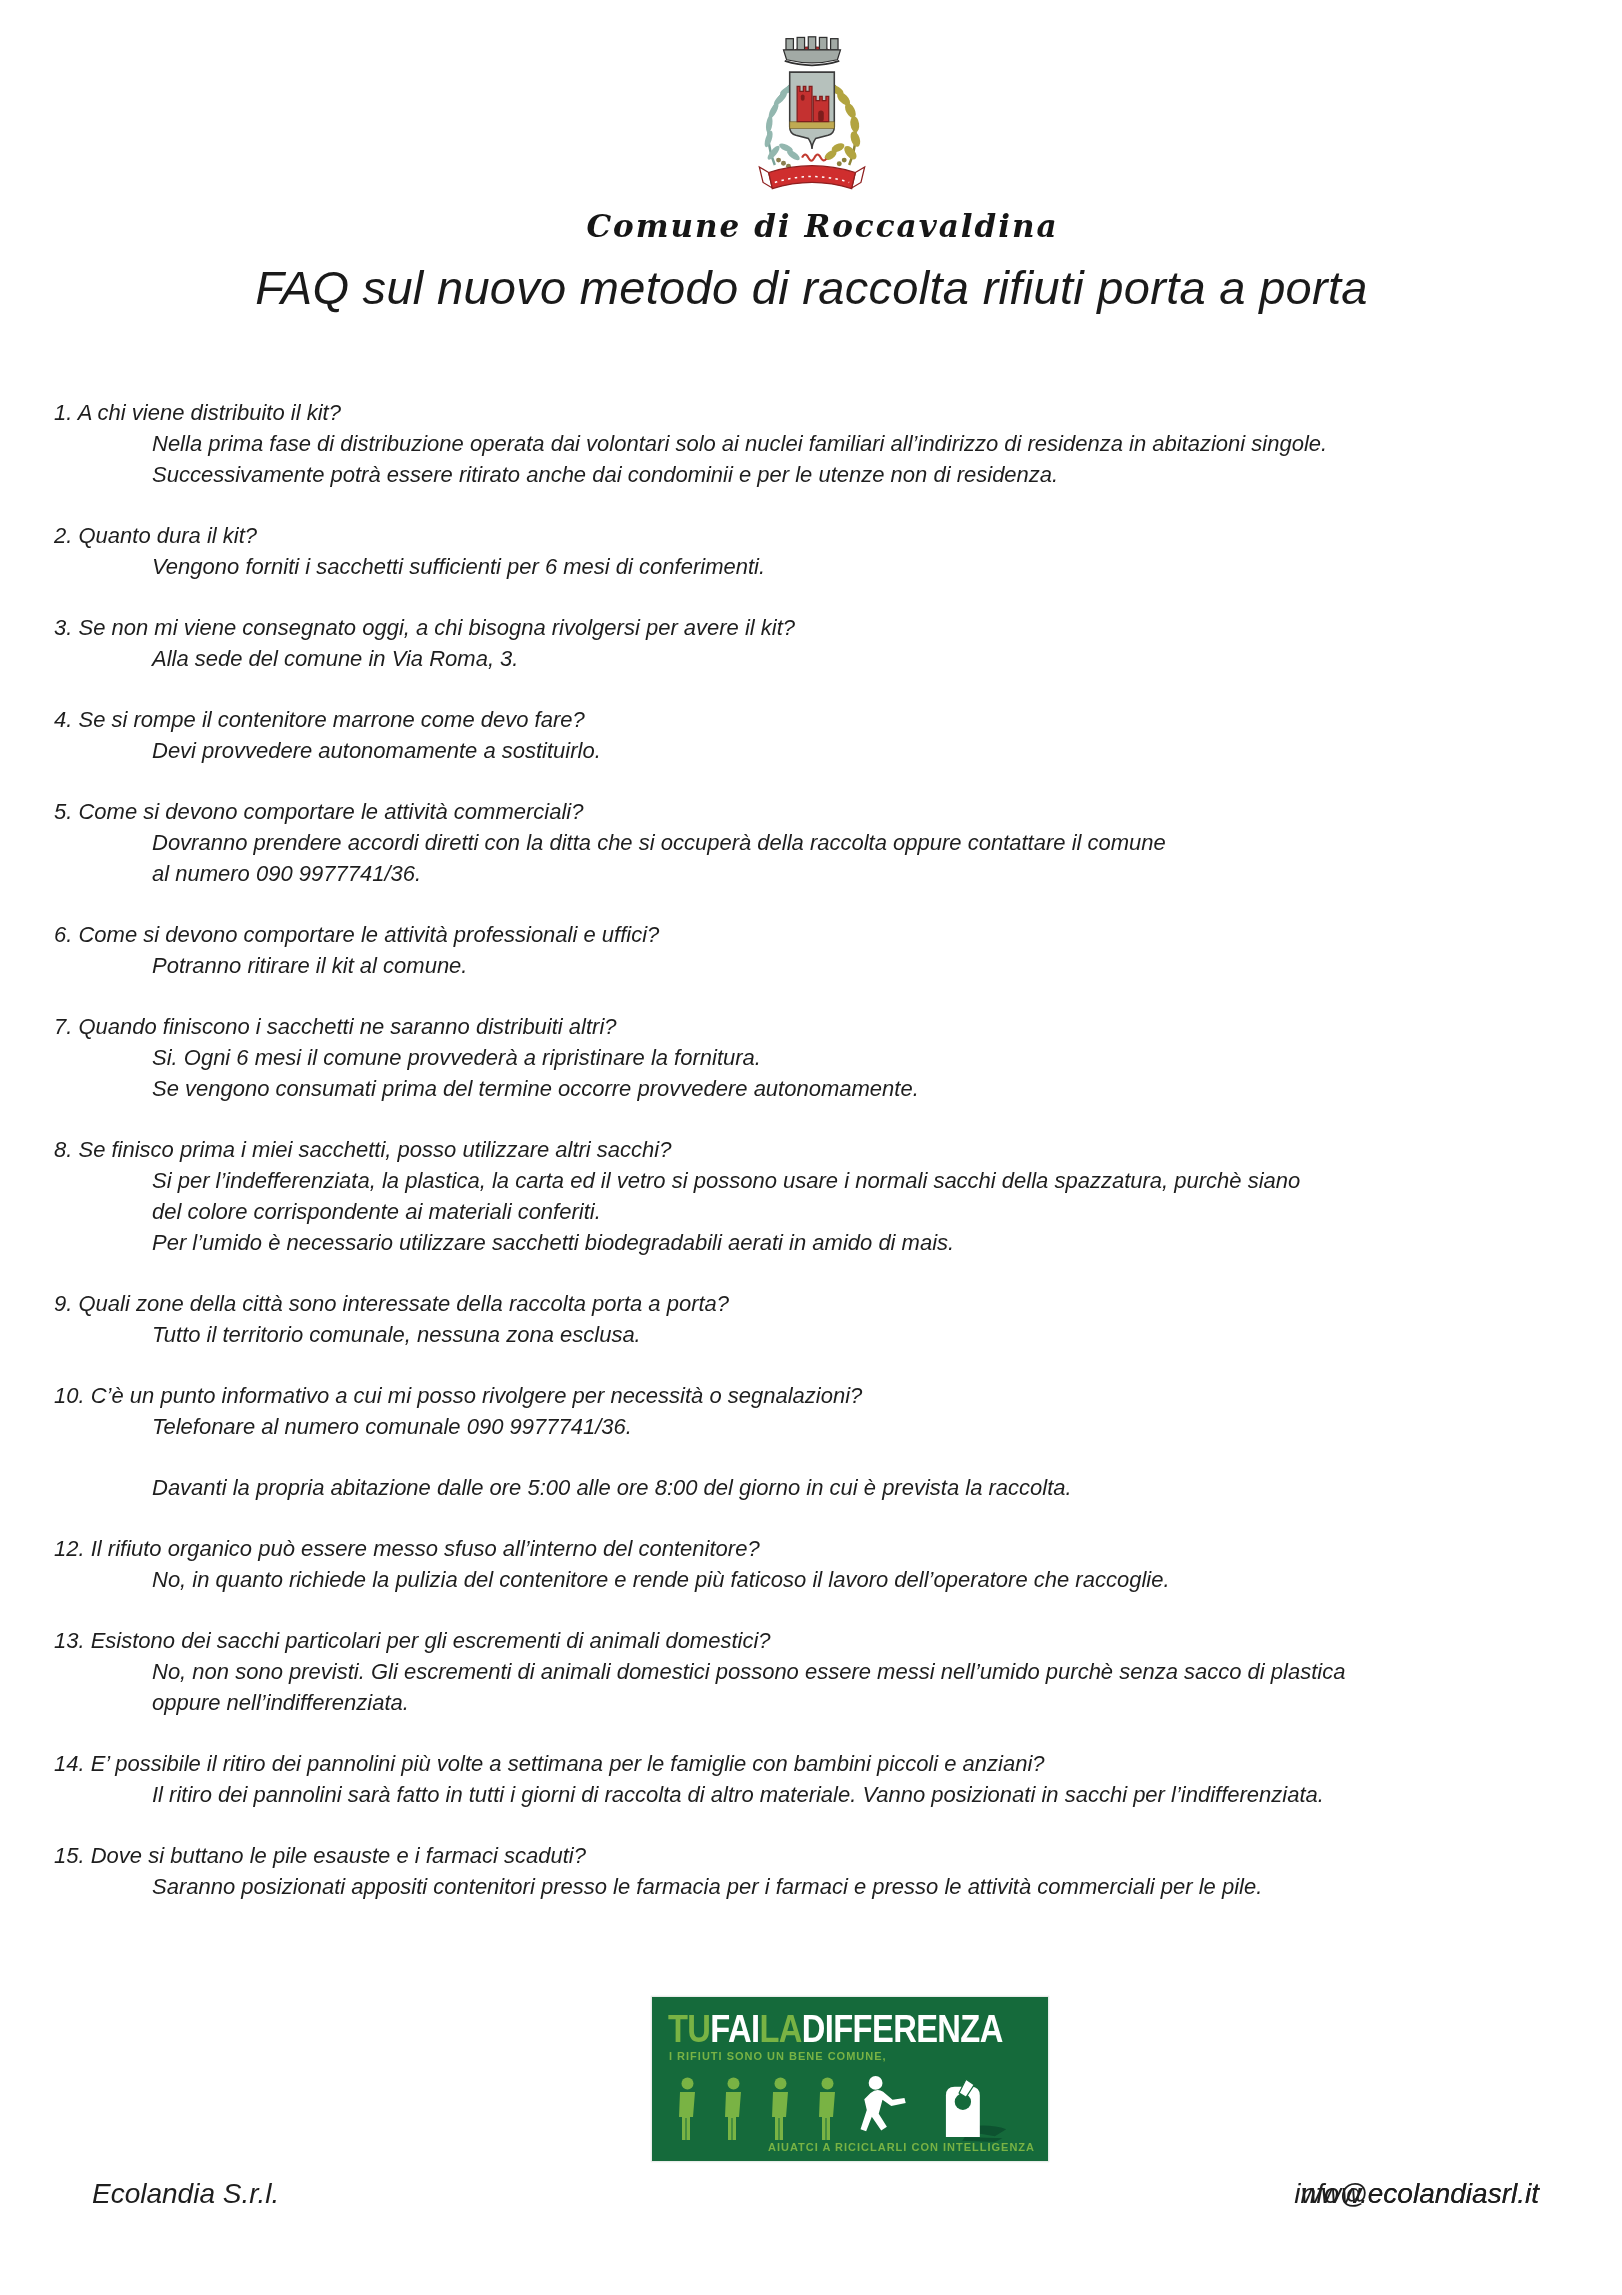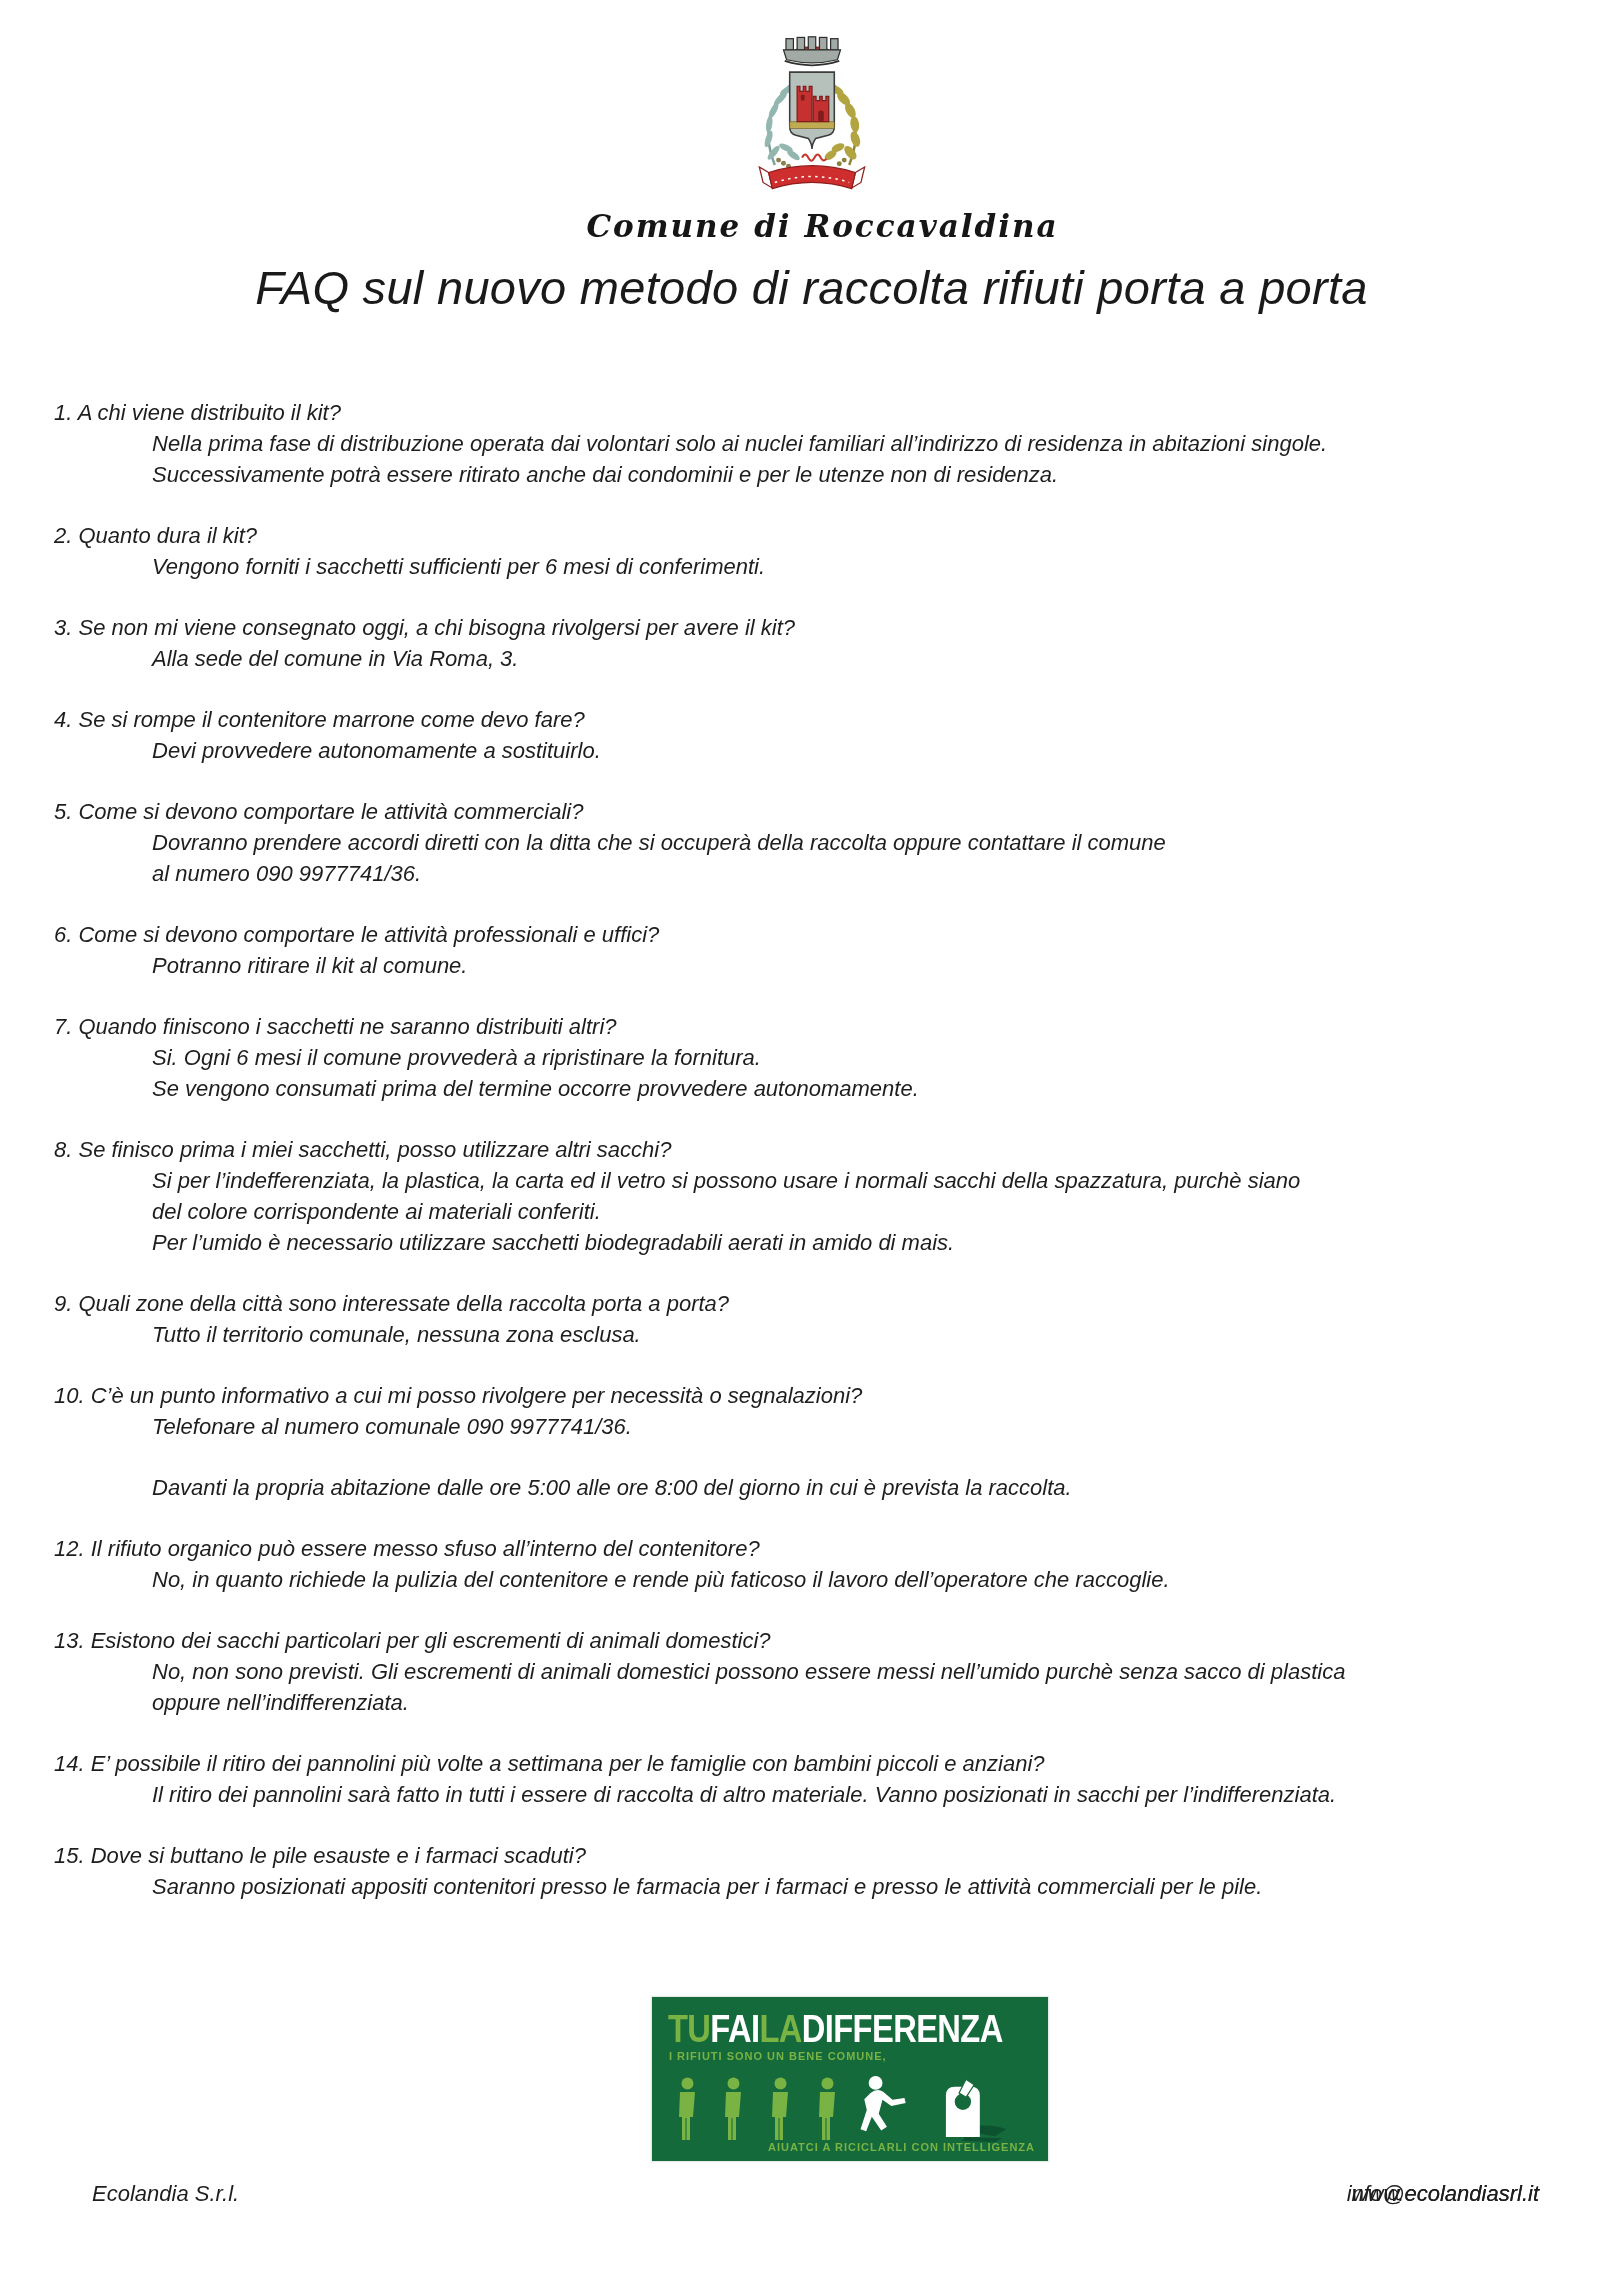--- a/index.html
+++ b/index.html
@@ -48,21 +48,21 @@
     position:absolute;left:19.6px;top:77px;display:flex;align-items:flex-end;gap:15.7px;
   }
   .banner-tagline{
     position:absolute;right:13px;bottom:7.9px;font-size:11px;font-weight:bold;
     color:var(--banner-accent);letter-spacing:1px;
   }
   
   .footer{
     position:absolute;left:92px;top:2178px;width:1447px;
     display:flex;justify-content:space-between;align-items:baseline;
-    font-size:22px;line-height:31px;
+    font-size:28px;line-height:31px;
   }
   .footer .mid{position:absolute;left:0;width:100%;text-align:right;}
   .footer .right{margin-left:auto;}
 </style>
 </head>
 <body>
 
 <main>
 
   <div class="crest-wrap">
@@ -196,21 +196,21 @@
       <p class="q">12. Il rifiuto organico può essere messo sfuso all’interno del contenitore?</p>
       <p class="a">No, in quanto richiede la pulizia del contenitore e rende più faticoso il lavoro dell’operatore che raccoglie.</p>
     </article>
     <article class="faq-item">
       <p class="q">13. Esistono dei sacchi particolari per gli escrementi di animali domestici?</p>
       <p class="a">No, non sono previsti. Gli escrementi di animali domestici possono essere messi nell’umido purchè senza sacco di plastica</p>
       <p class="a">oppure nell’indifferenziata.</p>
     </article>
     <article class="faq-item">
       <p class="q">14. E’ possibile il ritiro dei pannolini più volte a settimana per le famiglie con bambini piccoli e anziani?</p>
-      <p class="a">Il ritiro dei pannolini sarà fatto in tutti i essere di raccolta di altro materiale. Vanno posizionati in sacchi per l’indifferenziata.</p>
+      <p class="a">Il ritiro dei pannolini sarà fatto in tutti i giorni di raccolta di altro materiale. Vanno posizionati in sacchi per l’indifferenziata.</p>
     </article>
     <article class="faq-item">
       <p class="q">15. Dove si buttano le pile esauste e i farmaci scaduti?</p>
       <p class="a">Saranno posizionati appositi contenitori presso le farmacia per i farmaci e presso le attività commerciali per le pile.</p>
     </article>
   </section>
 
   <figure class="banner">
     <div class="banner-title">
       <span class="grn">TU</span><span class="wht">FAI</span><span class="grn">LA</span><span class="wht">DIFFERENZA</span>

